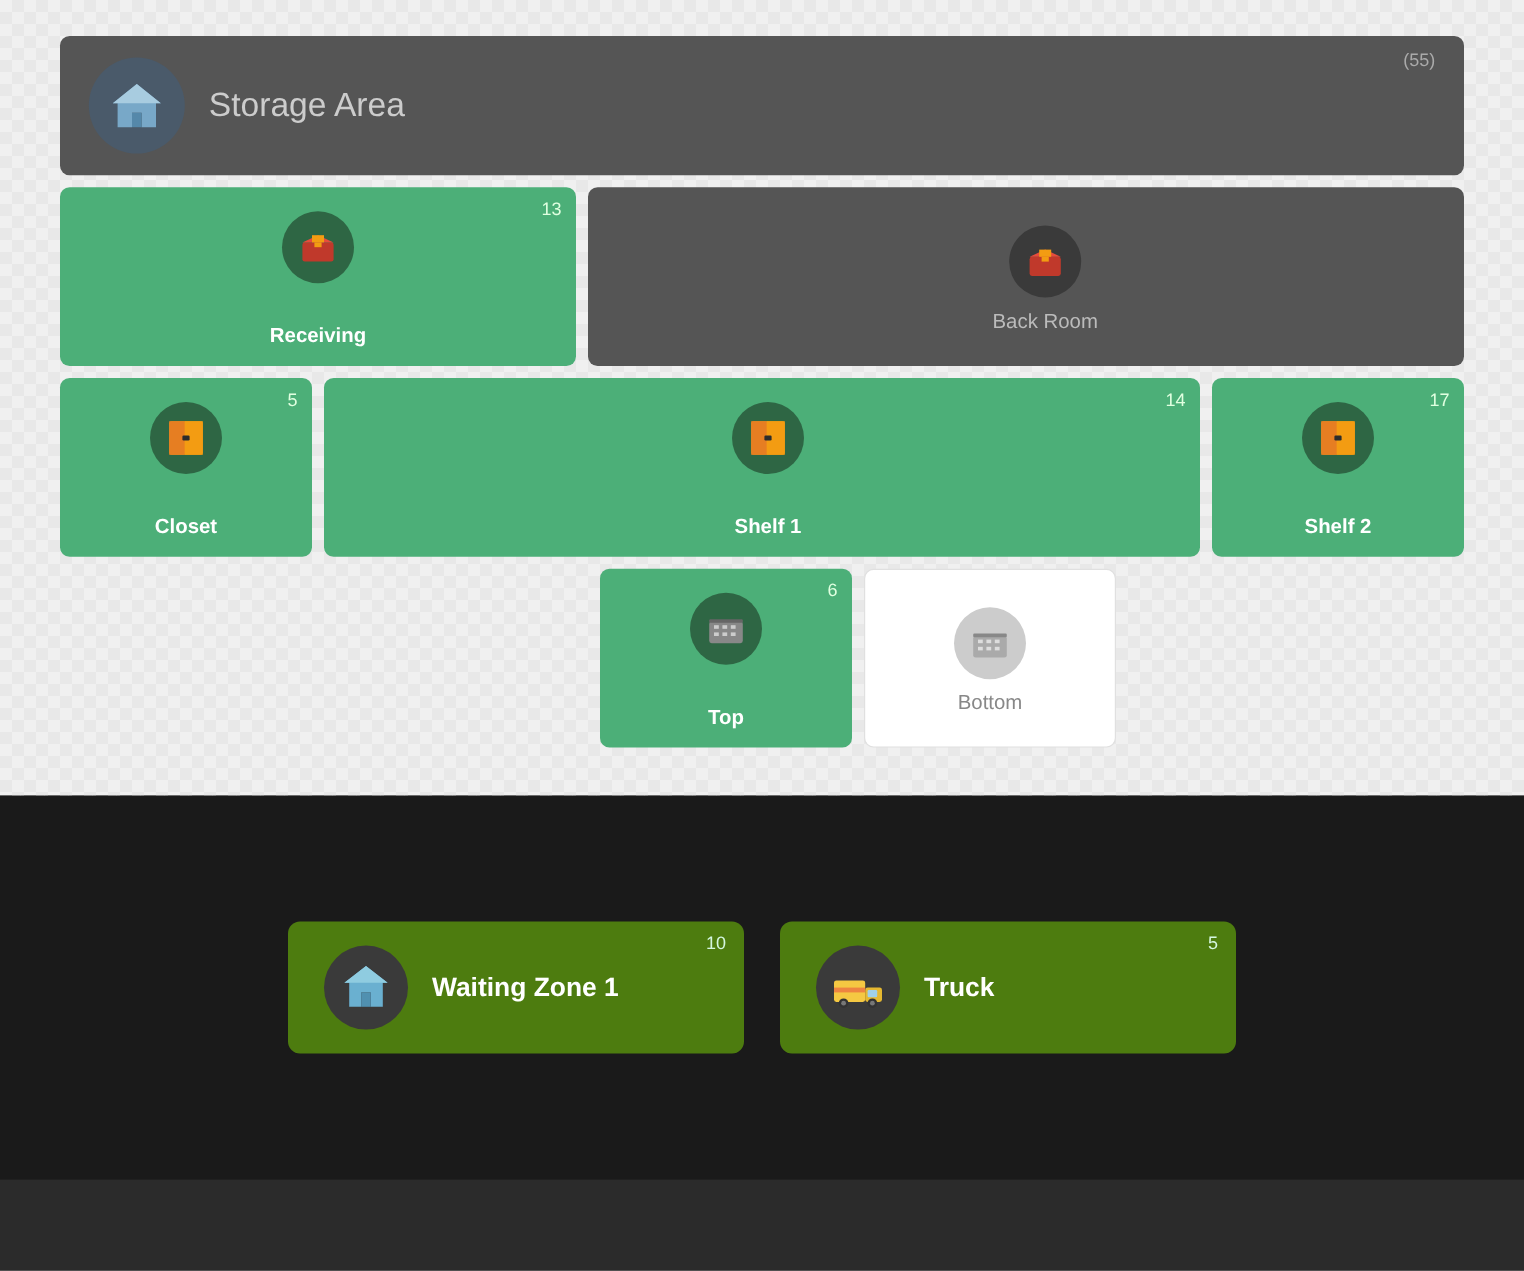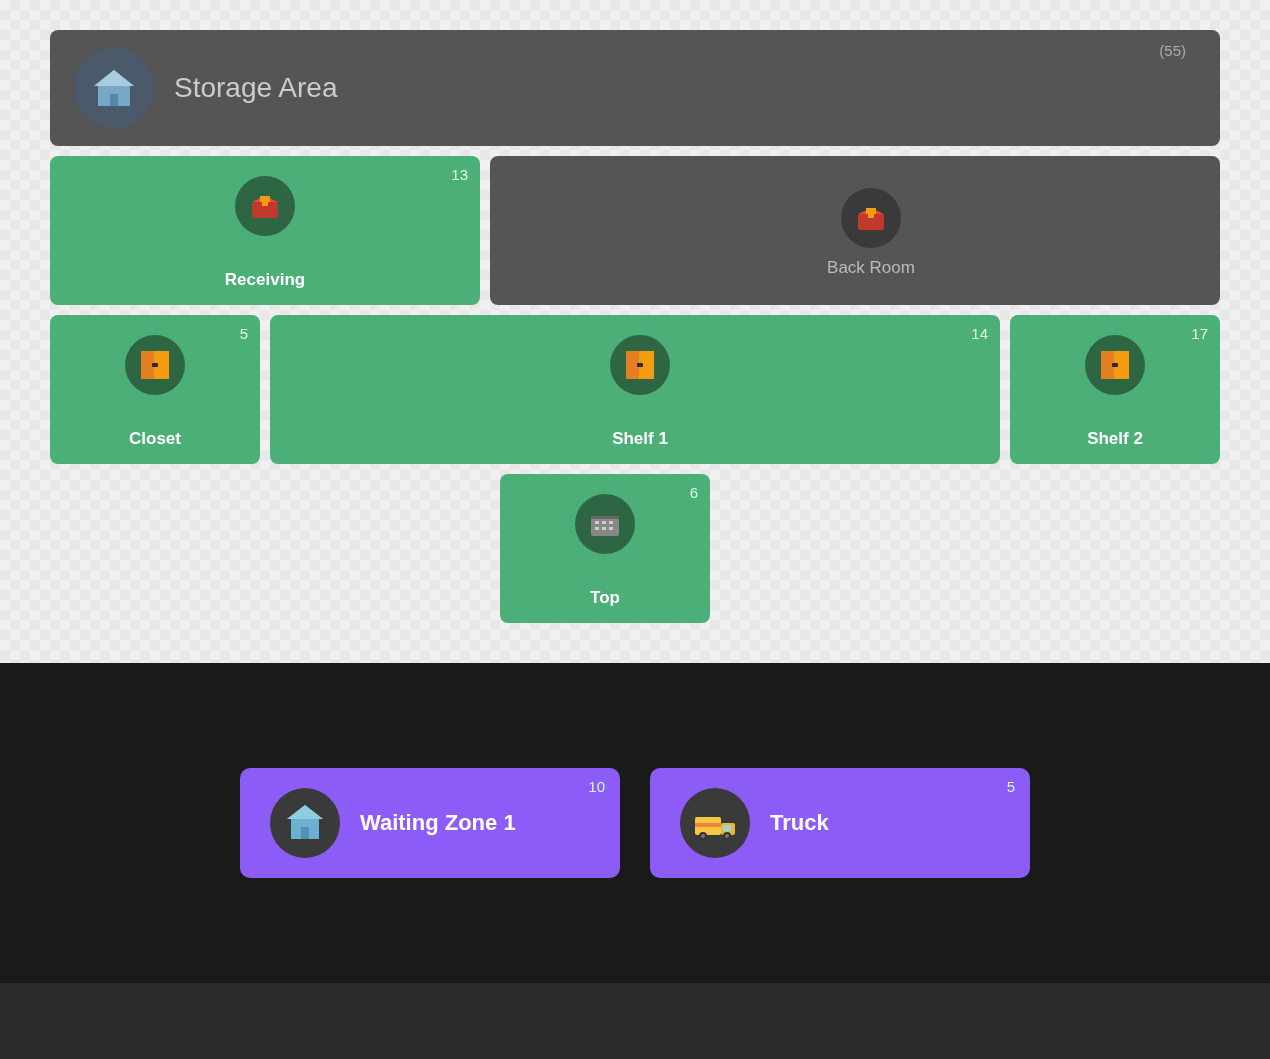--- a/index.html
+++ b/index.html
@@ -17,21 +17,21 @@
       align-items: center;
       padding: 18px 24px;
       margin-bottom: 10px;
       position: relative;
       min-height: 100px;
     }
 
     .storage-header .count-badge {
       position: absolute;
       top: 12px;
-      right: 34px;
+      right: 24px;
       color: #aaaaaa;
       font-size: 15px;
     }
 
     .icon-circle {
       width: 70px;
       height: 70px;
       border-radius: 50%;
       background: #3a3a3a;
       display: flex;
@@ -136,21 +136,21 @@
       background: #1a1a1a;
       padding: 40px 180px;
       display: flex;
       gap: 30px;
       align-items: center;
       justify-content: center;
       min-height: 320px;
     }
 
     .bottom-card {
-      background: #8b5cf6;
+      background: #4d7c0f;
       border-radius: 10px;
       display: flex;
       align-items: center;
       padding: 20px 30px;
       min-width: 380px;
       min-height: 110px;
       position: relative;
       cursor: pointer;
       gap: 20px;
     }
@@ -295,20 +295,35 @@
           <rect x="15" y="15" width="4" height="3" fill="#ccc"></rect>
           <rect x="22" y="15" width="4" height="3" fill="#ccc"></rect>
           <rect x="8" y="21" width="4" height="3" fill="#ccc"></rect>
           <rect x="15" y="21" width="4" height="3" fill="#ccc"></rect>
           <rect x="22" y="21" width="4" height="3" fill="#ccc"></rect>
           <rect x="4" y="10" width="28" height="3" rx="1" fill="#666"></rect>
         </svg>
       </div>
       <span class="card-label">Top</span>
     </div>
+    <div class="card white card-bottom">
+      <div class="icon-circle light-gray">
+        <svg width="36" height="36" viewBox="0 0 36 36">
+          <rect x="4" y="12" width="28" height="18" rx="2" fill="#aaa"></rect>
+          <rect x="8" y="15" width="4" height="3" fill="#ddd"></rect>
+          <rect x="15" y="15" width="4" height="3" fill="#ddd"></rect>
+          <rect x="22" y="15" width="4" height="3" fill="#ddd"></rect>
+          <rect x="8" y="21" width="4" height="3" fill="#ddd"></rect>
+          <rect x="15" y="21" width="4" height="3" fill="#ddd"></rect>
+          <rect x="22" y="21" width="4" height="3" fill="#ddd"></rect>
+          <rect x="4" y="10" width="28" height="3" rx="1" fill="#888"></rect>
+        </svg>
+      </div>
+      <span class="card-label">Bottom</span>
+    </div>
   </div>
 </div>
 
 <div class="bottom-section">
   <div class="bottom-card">
     <span class="card-count">10</span>
     <div class="icon-circle" style="background:#3a3a3a; width:70px; height:70px;">
       <svg width="44" height="44" viewBox="0 0 44 44">
         <polygon points="22,4 40,18 36,18 36,38 26,38 26,26 18,26 18,38 8,38 8,18 4,18" fill="#6ab0d0"></polygon>
         <polygon points="22,4 40,18 4,18" fill="#8fcce0"></polygon>

